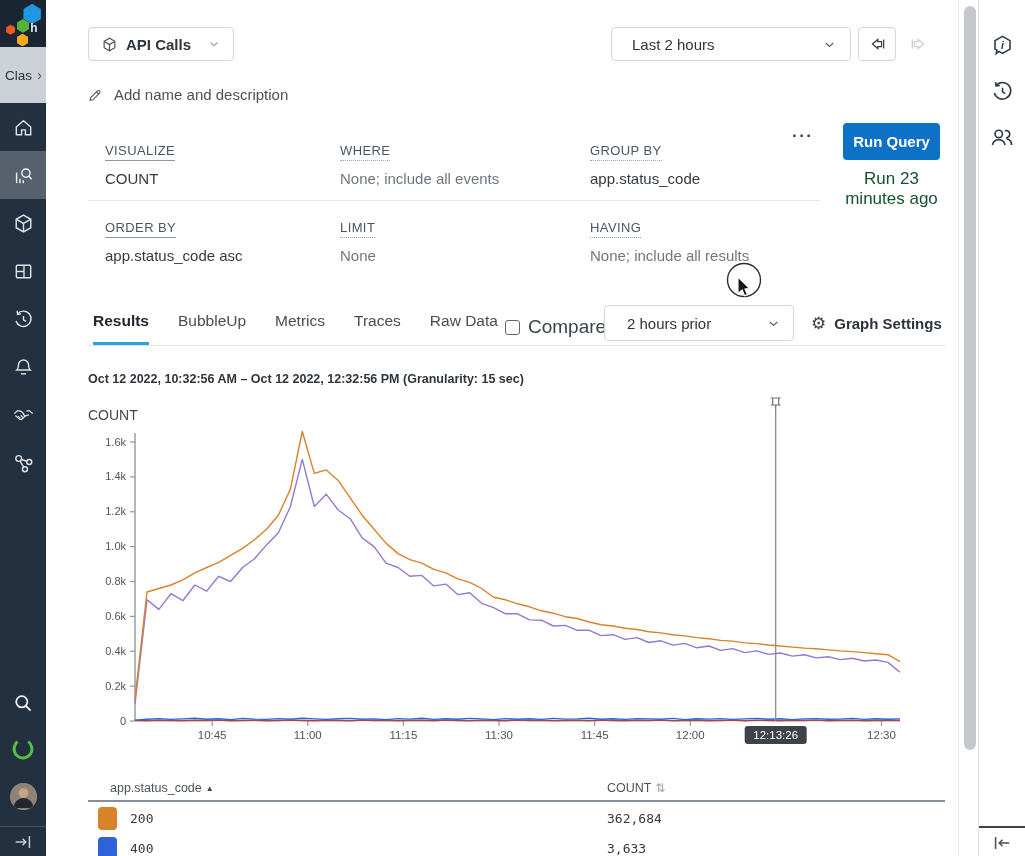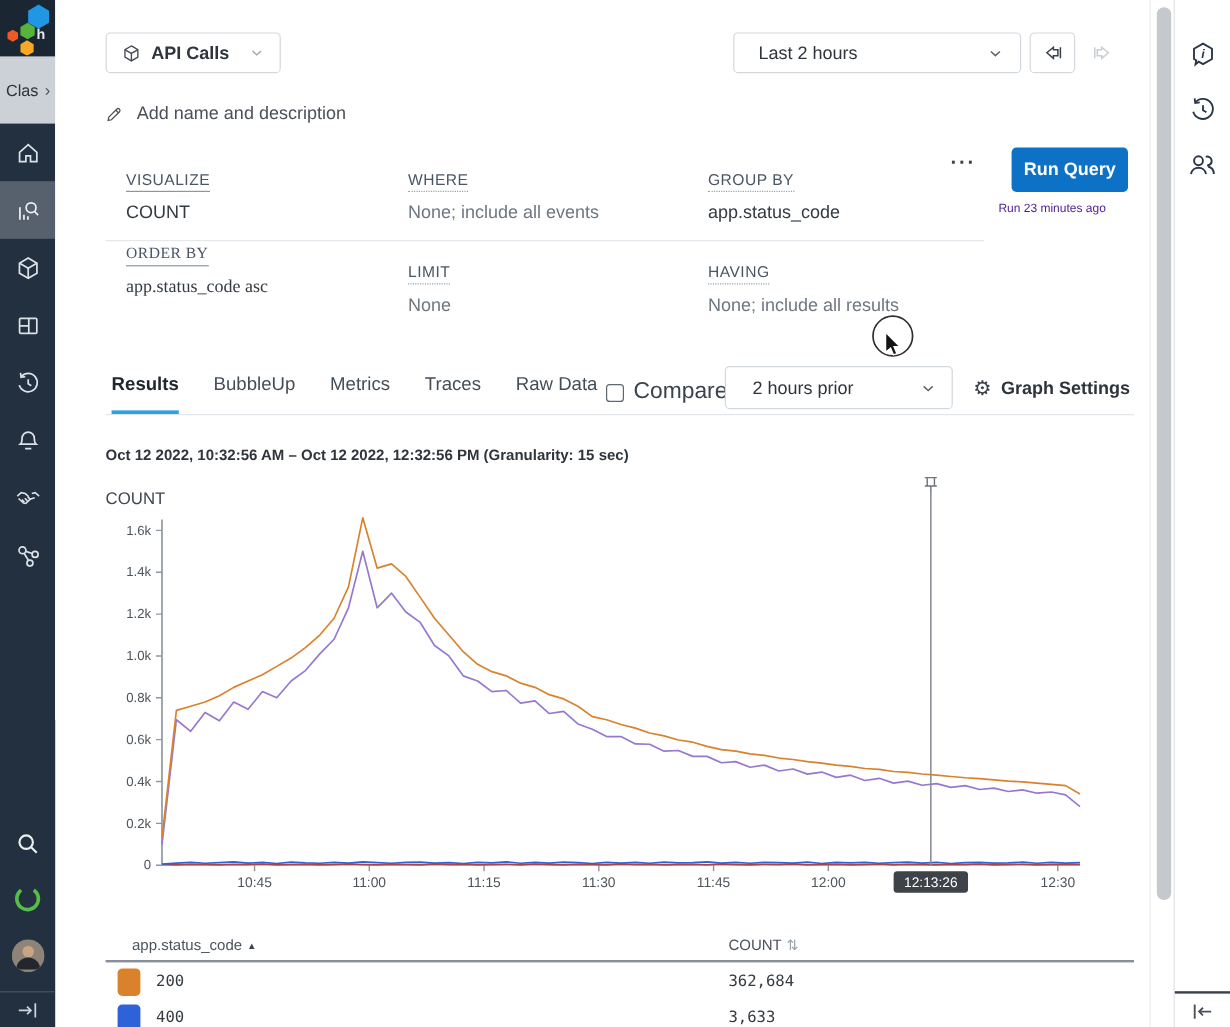--- a/index.html
+++ b/index.html
@@ -26,25 +26,25 @@
   .hist-fwd{left:856px;top:27px;width:34px;height:34px;display:flex;align-items:center;justify-content:center;cursor:default;}
   .namerow{left:42px;top:86px;display:flex;gap:9px;align-items:center;font-size:15px;color:#4b5158;cursor:pointer;}
   
   .qb-field{width:220px;}
   .qb-label{display:inline-block;font-size:13px;color:#4a5663;letter-spacing:.4px;padding-bottom:2px;}
   .qb-label.solid{border-bottom:1px solid #8b97a5;}
   .qb-label.dotted{border-bottom:1px dotted #9aa4af;}
   .qb-value{margin-top:9px;font-size:15px;color:#333a42;}
   .qb-value.muted{color:#6e7780;}
   .f-visualize{left:59px;top:141px;} .f-where{left:294px;top:141px;} .f-groupby{left:544px;top:141px;}
-  .f-orderby{left:59px;top:202px;font-family:Liberation Serif, serif;} .f-limit{left:294px;top:218px;} .f-having{left:544px;top:218px;}
+  .f-orderby{left:59px;top:218px;} .f-limit{left:294px;top:218px;} .f-having{left:544px;top:218px;}
   .qb-divider{left:42px;top:200px;width:732px;height:1px;background:#e4e7eb;}
   .qb-ellipsis{left:746px;top:126px;font-size:17px;font-weight:700;color:#3a4047;letter-spacing:1.5px;cursor:pointer;}
   .run-btn{left:797px;top:123px;width:97px;height:37px;background:#0d71c5;color:#fff;font-size:15px;font-weight:700;border:none;border-radius:4px;cursor:pointer;font-family:"Liberation Sans",sans-serif;}
-  .last-run{left:786px;top:169px;width:119px;font-size:10px;color:#4c1d95;line-height:1.15;}
+  .last-run{left:786px;top:169px;width:119px;text-align:center;font-size:17px;color:#14532d;line-height:1.15;}
   
   .tabs{left:47px;top:312px;display:flex;gap:29px;font-size:15.5px;height:33px;}
   .tab{color:#454d56;font-weight:500;cursor:pointer;}
   .tab.active{color:#21272e;font-weight:700;border-bottom:3px solid #2aa2e0;}
   .tabs-underline{left:42px;top:345px;width:857px;height:1px;background:#e2e5e9;}
   .compare{left:459px;top:316px;display:flex;gap:8px;align-items:center;font-size:19px;color:#3c434b;cursor:pointer;}
   .cb{width:13px;height:13px;border:1.5px solid #60686f;border-radius:3px;background:#fff;}
   .compare-select{left:558px;top:305px;width:190px;height:36px;justify-content:space-between;padding:0 12px 0 22px;font-size:15px;color:#2f353c;}
   .gsettings{left:765px;top:313px;display:flex;gap:8px;align-items:center;font-size:15px;font-weight:700;color:#2d343c;cursor:pointer;}
   .gear{font-size:17px;font-weight:400;color:#3a4149;}

